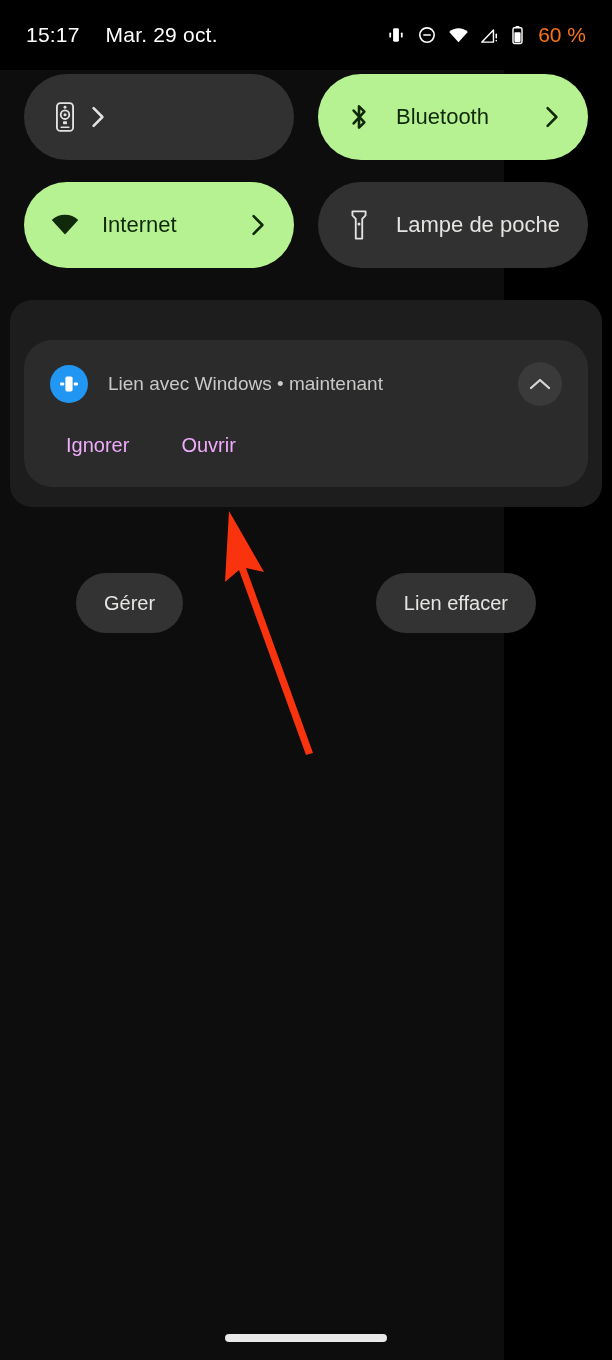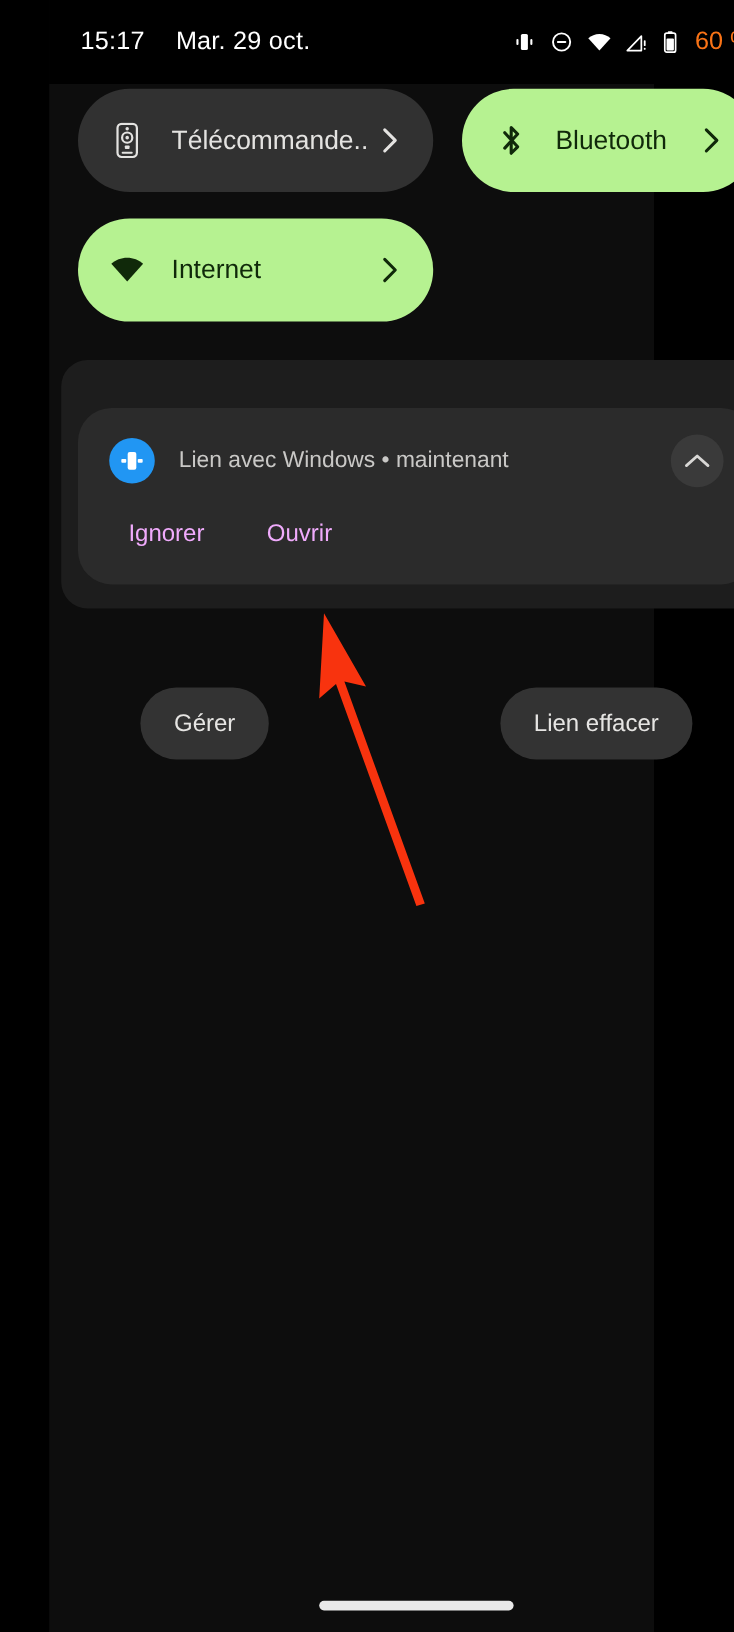--- a/index.html
+++ b/index.html
@@ -6,21 +6,20 @@
   html, body {
     width:612px; height:1360px;
     background:#000000;
     font-family:"Liberation Sans", sans-serif;
     overflow:hidden;
   }
   #screen {
     position:relative;
     width:504px; height:1360px;
     background:#0d0d0d;
-    margin-left:41px;
   }
 
   
   #statusbar {
     position:absolute; left:0; top:0;
     width:612px; height:70px;
     background:#000000;
     display:flex; align-items:center;
     padding:0 26px;
   }
@@ -219,21 +218,20 @@
       <span class="t-icon">
         <svg width="22" height="30" viewBox="0 0 16 26">
           <rect x="1" y="1" width="14" height="24" rx="3" fill="none" stroke="#e4e3e1" stroke-width="1.6"></rect>
           <circle cx="8" cy="4.6" r="1.25" fill="#e4e3e1"></circle>
           <circle cx="8" cy="11" r="3.7" fill="none" stroke="#e4e3e1" stroke-width="1.6"></circle>
           <circle cx="8" cy="11" r="1.3" fill="#e4e3e1"></circle>
           <rect x="6.3" y="16.6" width="3.4" height="2.6" rx="0.6" fill="#e4e3e1"></rect>
           <rect x="4" y="21.2" width="8" height="1.4" rx="0.7" fill="#e4e3e1"></rect>
         </svg>
       </span>
-      <span class="t-label">Télécommande..</span>
       <span class="t-chev">
         <svg width="14" height="22" viewBox="0 0 12 20">
           <path d="M2 2 L10 10 L2 18" fill="none" stroke="#e4e3e1" stroke-width="2.3" stroke-linecap="round" stroke-linejoin="round"></path>
         </svg>
       </span>
     </div>
 
     <div class="tile on">
       <span class="t-icon">
         <svg width="26" height="30" viewBox="0 0 20 28">
@@ -255,20 +253,29 @@
         </svg>
       </span>
       <span class="t-label">Internet</span>
       <span class="t-chev">
         <svg width="14" height="22" viewBox="0 0 12 20">
           <path d="M2 2 L10 10 L2 18" fill="none" stroke="#10290a" stroke-width="2.3" stroke-linecap="round" stroke-linejoin="round"></path>
         </svg>
       </span>
     </div>
 
+    <div class="tile">
+      <span class="t-icon">
+        <svg width="20" height="30" viewBox="0 0 14 26">
+          <path d="M1.3 1.2h11.4v3.4l-2.9 3v17.2H4.2V7.6l-2.9-3V1.2z" fill="none" stroke="#e4e3e1" stroke-width="1.6" stroke-linejoin="round"></path>
+          <circle cx="7" cy="12.2" r="1.3" fill="#e4e3e1"></circle>
+        </svg>
+      </span>
+      <span class="t-label">Lampe de poche</span>
+    </div>
 
   </div>
 
   <div id="notif-group">
     <div id="notif-card">
 
       <div class="n-header">
         <span class="n-appicon">
           <svg width="24" height="24" viewBox="0 0 24 24">
             <rect x="8.4" y="4.6" width="7.2" height="14.8" rx="1.7" fill="#ffffff"></rect>

